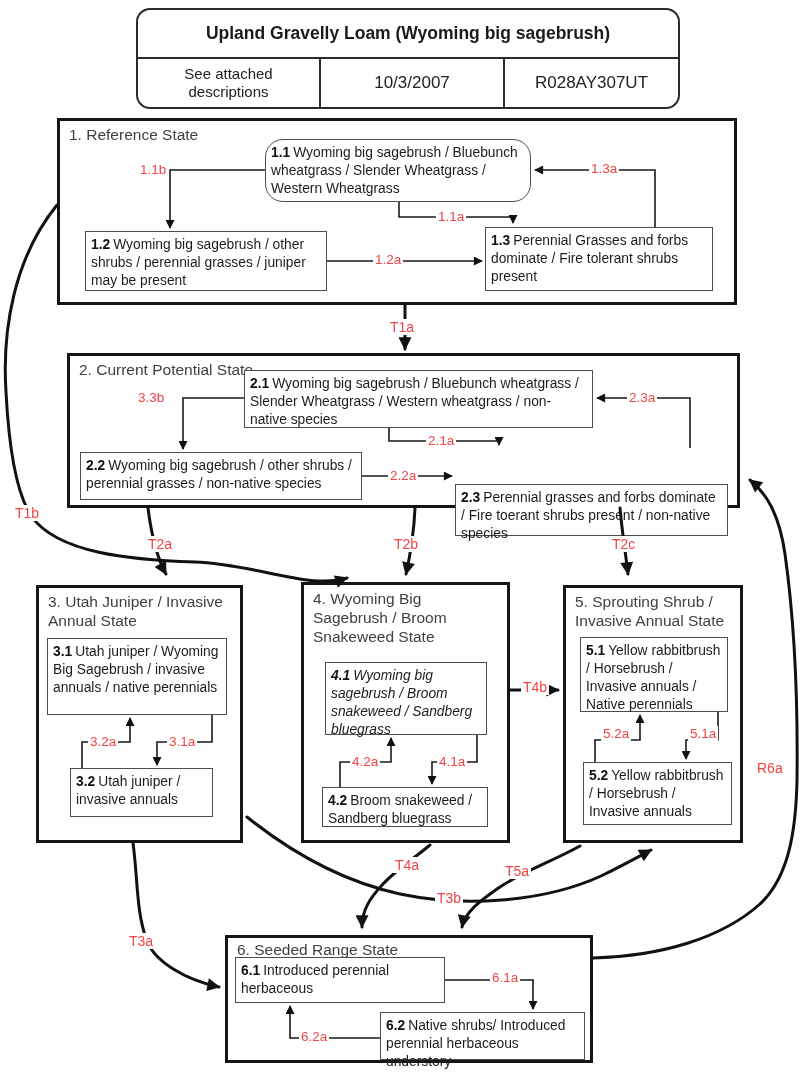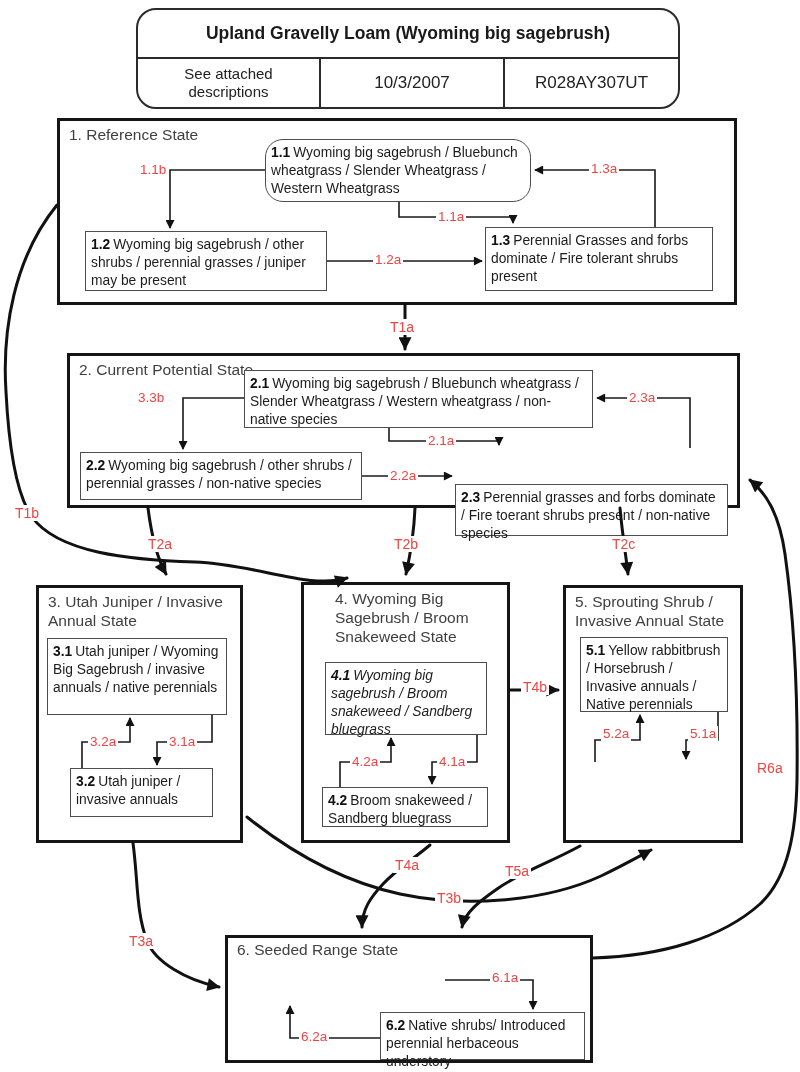--- a/index.html
+++ b/index.html
@@ -3,21 +3,21 @@
 <meta charset="utf-8">
 <style>
   html,body { margin:0; padding:0; background:#ffffff; }
   .stage {
     position:relative; width:800px; height:1072px; background:#ffffff;
     font-family:"Liberation Sans", sans-serif; color:#1c1c1c; overflow:hidden;
   }
   
   .hdr {
     position:absolute; left:136px; top:8px; width:540px; height:97px;
-    border:2px solid #2b2b2b; border-radius:20px; background:#ffffff; z-index:2;
+    border:2px solid #2b2b2b; border-radius:14px; background:#ffffff; z-index:2;
     display:flex; flex-direction:column; overflow:hidden;
   }
   .hdr-title {
     flex:0 0 47px; display:flex; align-items:center; justify-content:center;
     font-size:17.5px; font-weight:bold; border-bottom:2px solid #2b2b2b; color:#1a1a1a;
   }
   .hdr-row { flex:1; display:flex; }
   .hdr-cell {
     display:flex; align-items:center; justify-content:center; text-align:center;
     font-size:15px; color:#222; padding:0 8px; line-height:1.2;
@@ -65,21 +65,21 @@
   <div class="state" style="left:57px; top:118px; width:680px; height:187px;">
     <div class="state-title">1. Reference State</div>
   </div>
   <div class="state" style="left:67px; top:353px; width:673px; height:155px;">
     <div class="state-title">2. Current Potential State</div>
   </div>
   <div class="state" style="left:36px; top:585px; width:207px; height:258px;">
     <div class="state-title" style="width:196px;">3. Utah Juniper / Invasive Annual State</div>
   </div>
   <div class="state" style="left:301px; top:582px; width:209px; height:261px;">
-    <div class="state-title" style="width:158px;margin-left:22px;">4. Wyoming Big Sagebrush / Broom Snakeweed State</div>
+    <div class="state-title" style="width:158px;">4. Wyoming Big Sagebrush / Broom Snakeweed State</div>
   </div>
   <div class="state" style="left:563px; top:585px; width:180px; height:258px;">
     <div class="state-title" style="width:172px;">5. Sprouting Shrub / Invasive Annual State</div>
   </div>
   <div class="state" style="left:225px; top:935px; width:368px; height:128px;">
     <div class="state-title" style="padding-top:3px;">6. Seeded Range State</div>
   </div>
 
   <div class="community" style="left:265px; top:139px; width:266px; height:63px;border-radius:18px;">
     <b>1.1</b><span>Wyoming big sagebrush / Bluebunch wheatgrass / Slender Wheatgrass / Western Wheatgrass</span>
@@ -111,21 +111,27 @@
   <div class="community" style="left:325px; top:662px; width:162px; height:73px;font-style:italic;">
     <b>4.1</b><span>Wyoming big sagebrush / Broom snakeweed / Sandberg bluegrass</span>
   </div>
   <div class="community" style="left:322px; top:787px; width:166px; height:40px;">
     <b>4.2</b><span>Broom snakeweed / Sandberg bluegrass</span>
   </div>
 
   <div class="community" style="left:580px; top:637px; width:148px; height:75px;">
     <b>5.1</b><span>Yellow rabbitbrush / Horsebrush / Invasive annuals / Native perennials</span>
   </div>
-
+  <div class="community" style="left:583px; top:762px; width:149px; height:63px;">
+    <b>5.2</b><span>Yellow rabbitbrush / Horsebrush / Invasive annuals</span>
+  </div>
+
+  <div class="community" style="left:235px; top:957px; width:210px; height:46px;">
+    <b>6.1</b><span>Introduced perennial herbaceous</span>
+  </div>
   <div class="community" style="left:380px; top:1012px; width:205px; height:48px;">
     <b>6.2</b><span>Native shrubs/ Introduced perennial herbaceous understory</span>
   </div>
 
   <svg class="arrows" width="800" height="1072" viewBox="0 0 800 1072">
     <defs>
       <marker id="ah-s" viewBox="0 0 10 10" refX="9" refY="5" markerWidth="11" markerHeight="9" orient="auto" markerUnits="userSpaceOnUse">
         <path d="M0,0 L10,5 L0,10 z" fill="#111"></path>
       </marker>
       <marker id="ah-l" viewBox="0 0 10 10" refX="9" refY="5" markerWidth="16" markerHeight="13" orient="auto" markerUnits="userSpaceOnUse">

